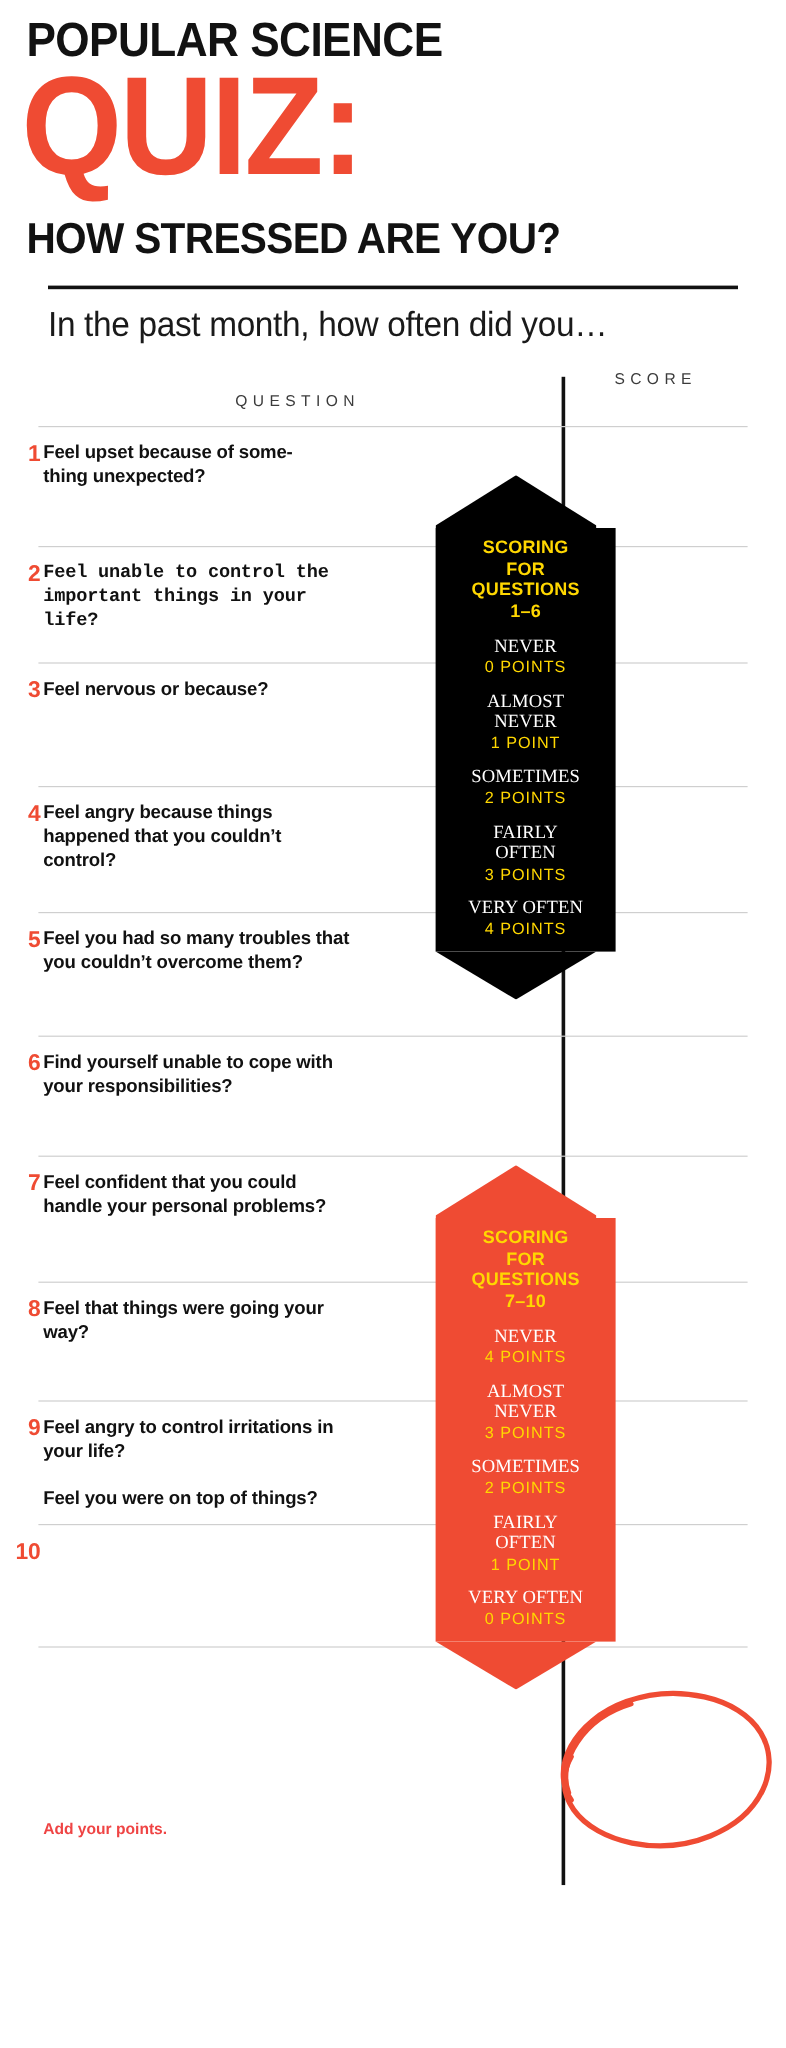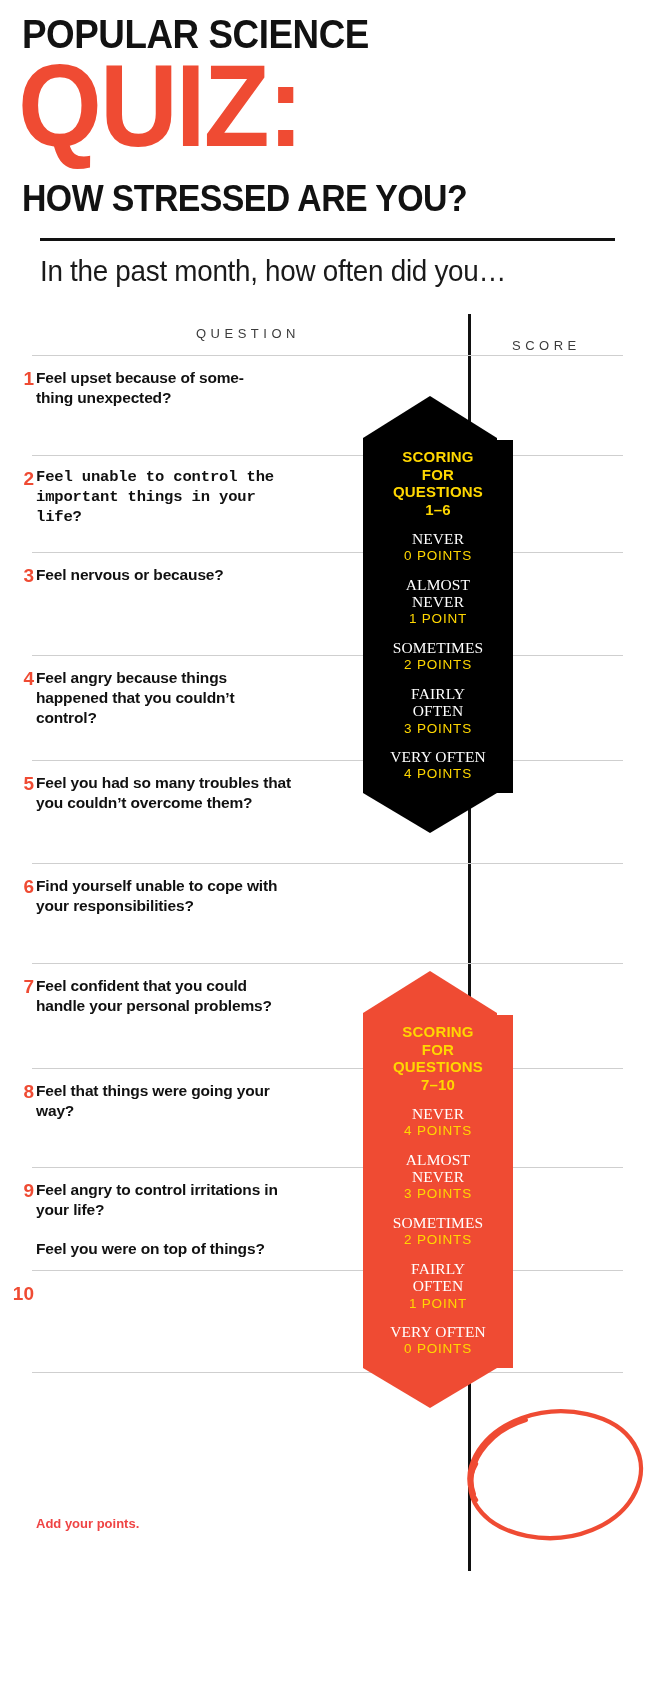--- a/index.html
+++ b/index.html
@@ -82,21 +82,21 @@
 
   
   .col-head {
     position: absolute;
     font-size: 13px;
     letter-spacing: 4.5px;
     color: #3b3b3b;
     font-weight: 400;
   }
   .col-head.q { left: 196px; top: 326px; }
-  .col-head.s { left: 512px; top: 338px; }
+  .col-head.s { left: 512px; top: 308px; }
 
   
   .vline {
     position: absolute;
     left: 468px; top: 314px;
     width: 3px;
     height: 1383px;
     background: #111111;
   }
 

